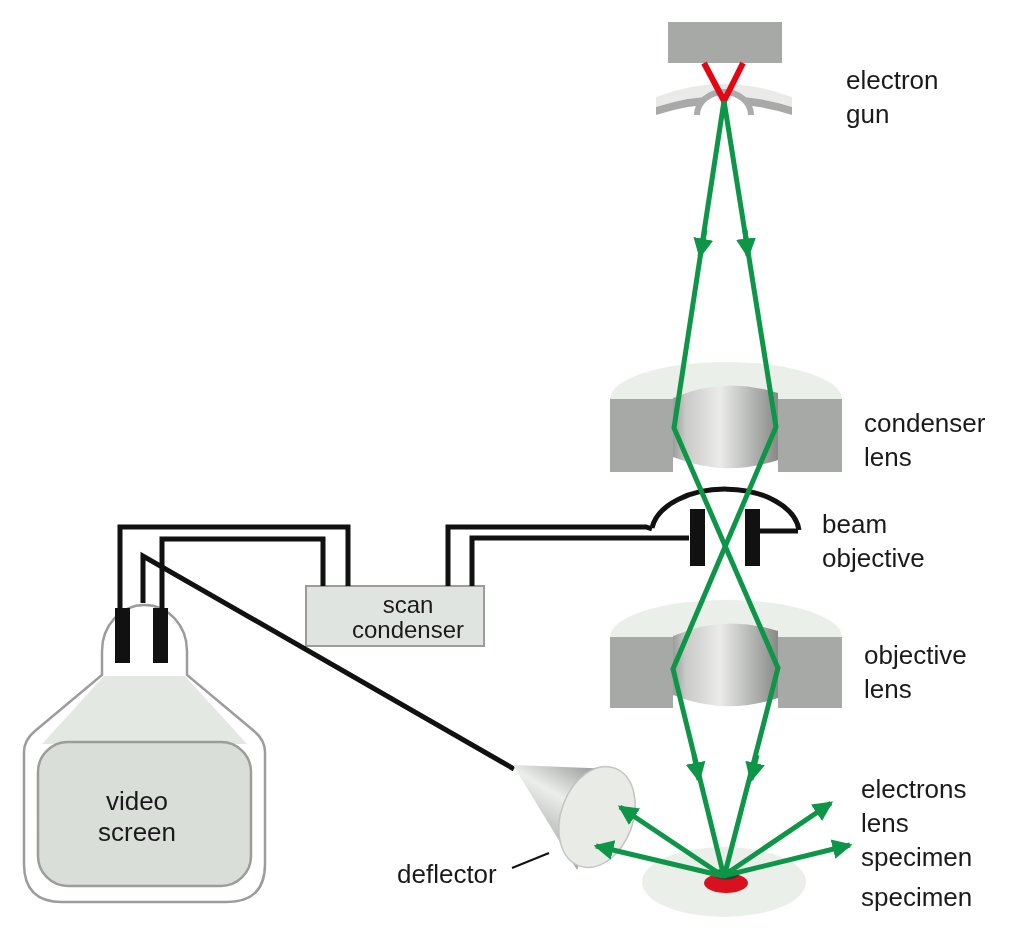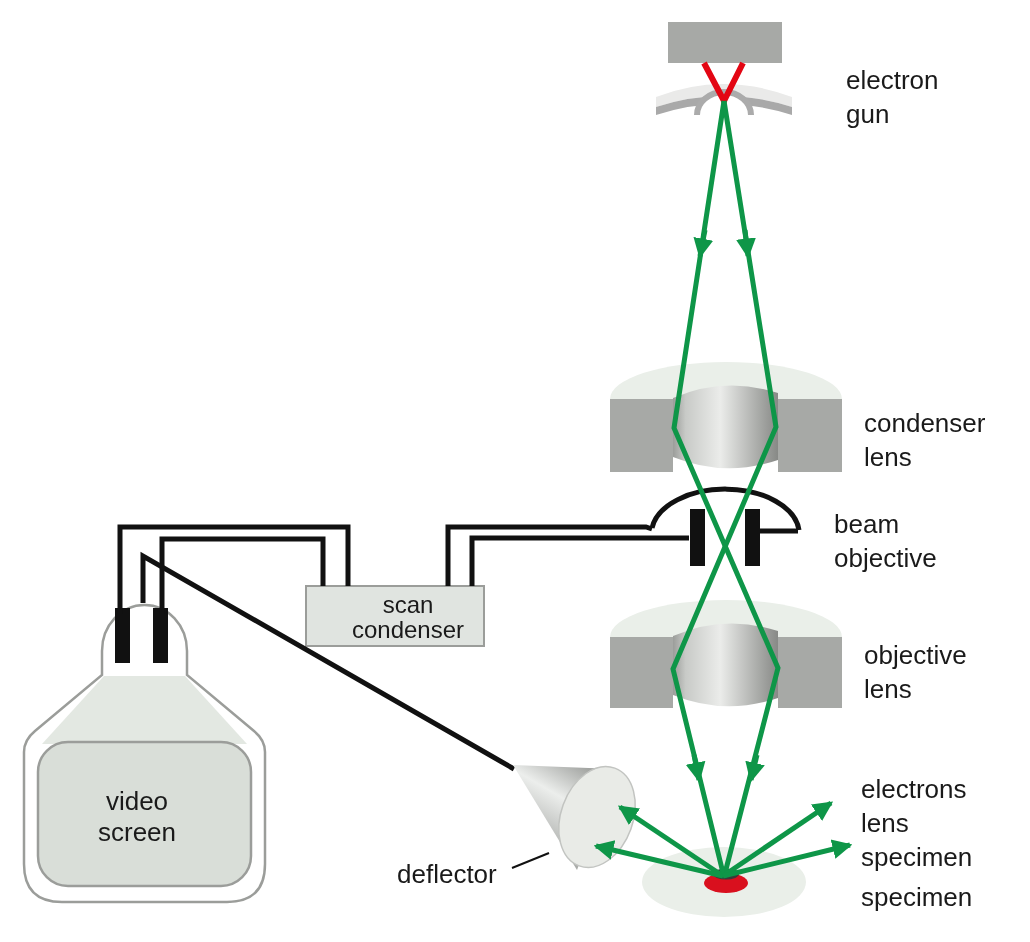--- a/index.html
+++ b/index.html
@@ -152,21 +152,21 @@
   <div class="lbl" style="left:846px;top:31px;margin-top:32px;">
     <div>electron</div>
     <div>gun</div>
   </div>
 
   <div class="lbl" style="left:864px;top:406px;">
     <div>condenser</div>
     <div>lens</div>
   </div>
 
-  <div class="lbl" style="left:822px;top:507px;margin-left:12px;">
+  <div class="lbl" style="left:822px;top:507px;">
     <div>beam</div>
     <div>objective</div>
   </div>
 
   <div class="lbl" style="left:864px;top:638px;">
     <div>objective</div>
     <div>lens</div>
   </div>
 
   <div class="lbl" style="left:861px;top:753px;margin-top:19px;">

